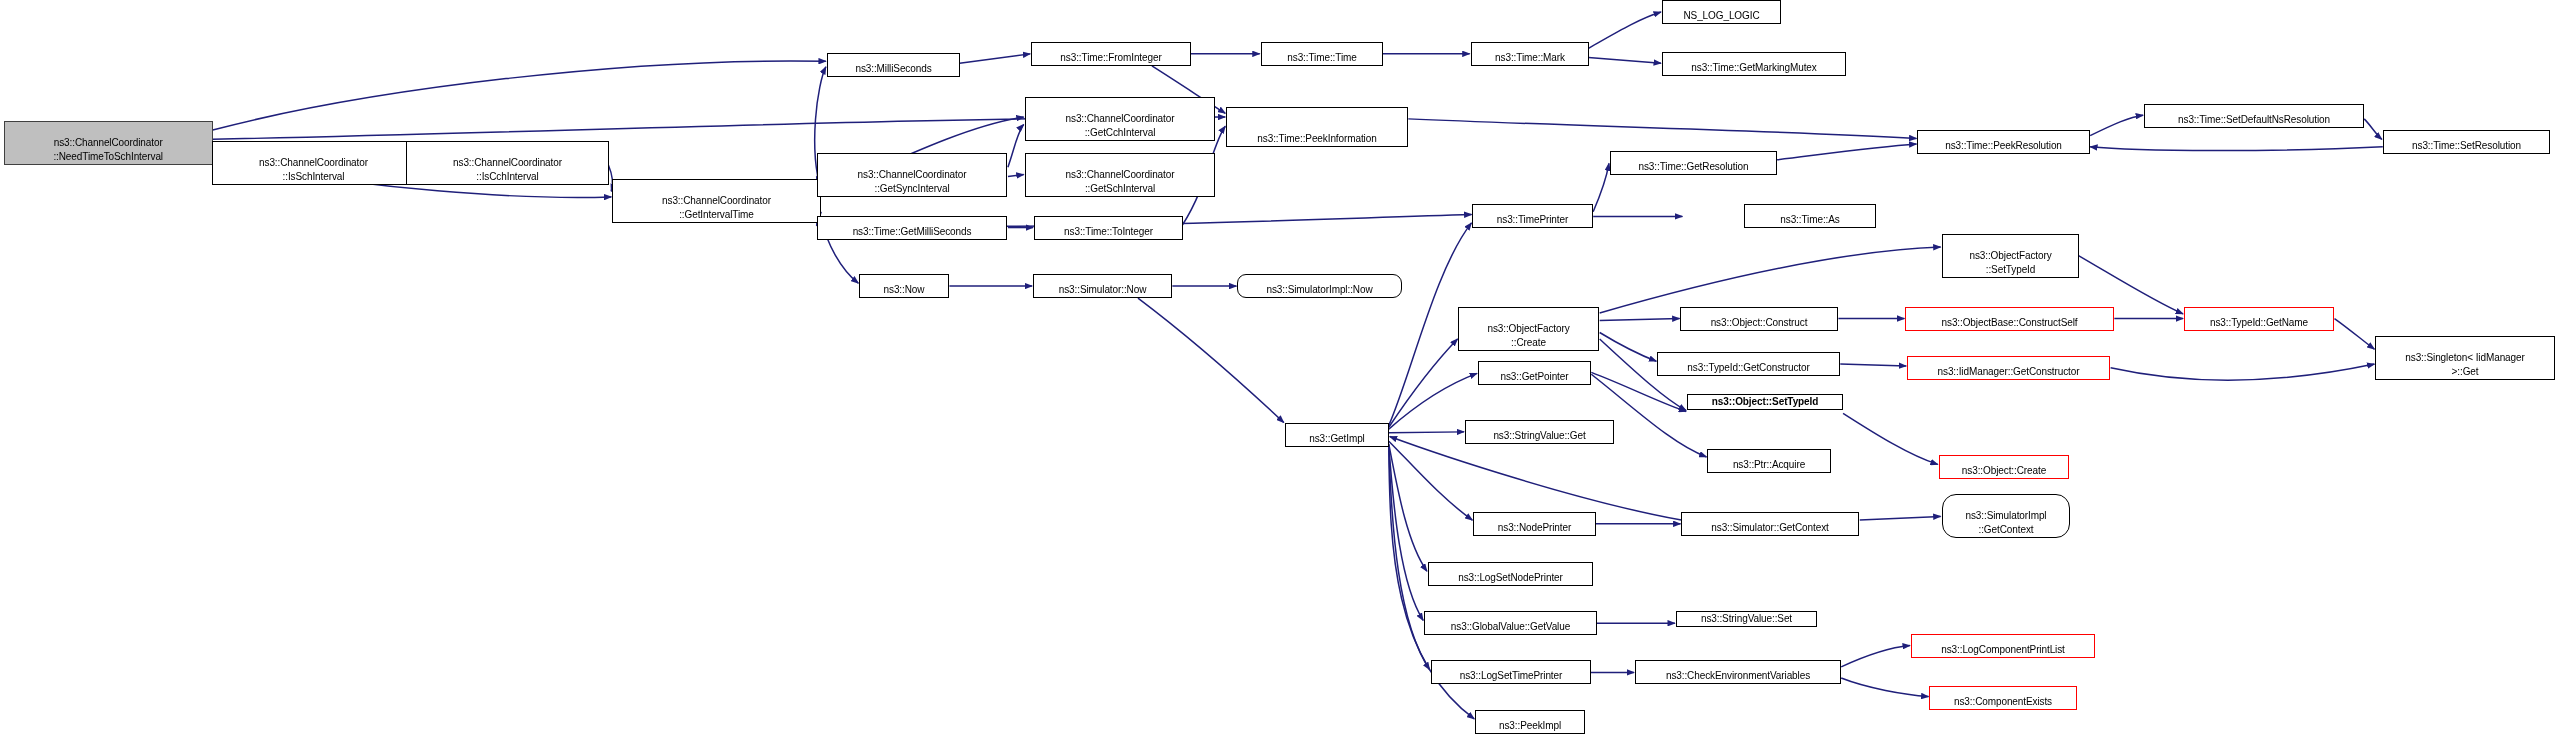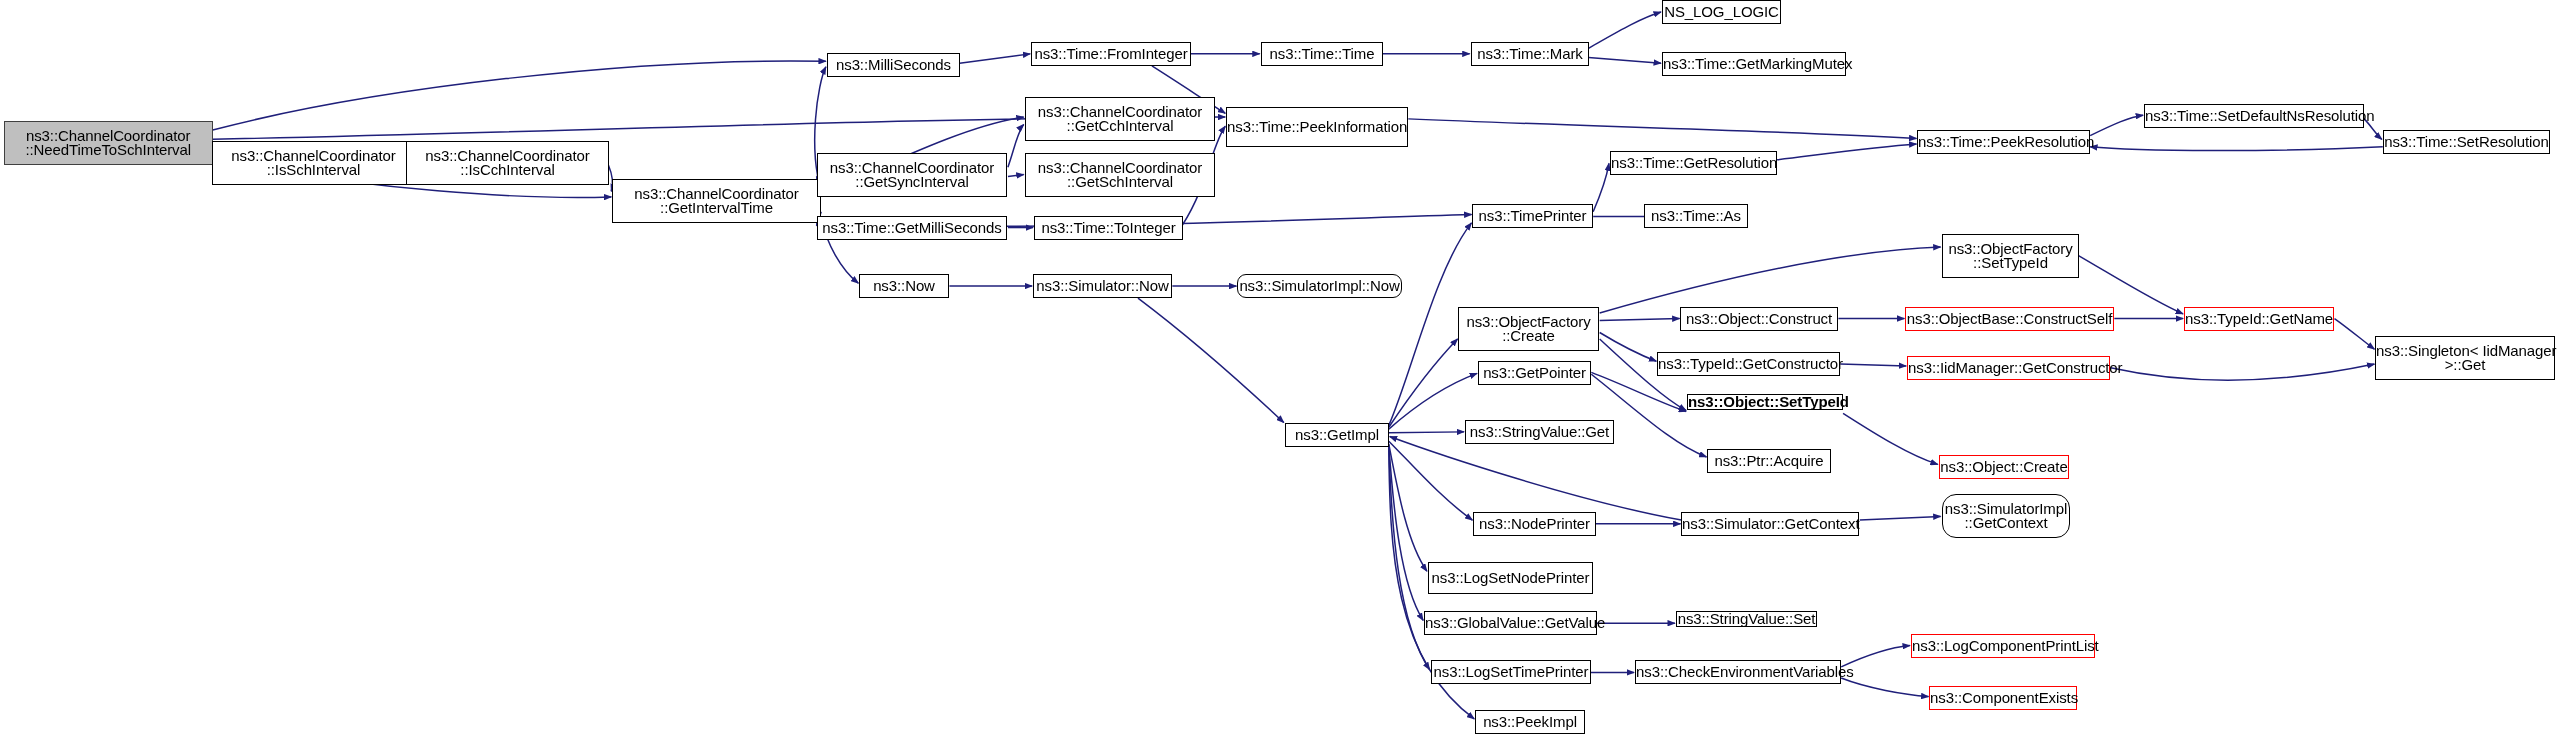--- a/index.html
+++ b/index.html
@@ -21,27 +21,27 @@
     left: 0;
     top: 0;
     width: 2576px;
     height: 743px;
     pointer-events: none;
   }
   .node {
     position: absolute;
     box-sizing: border-box;
     display: flex;
-    align-items: center;
+    align-items: flex-end;
     justify-content: center;
     text-align: center;
     background: #ffffff;
     border: 0.9px solid #000000;
     color: #000000;
-    font-size: 15px;
+    font-size: 10px;
     line-height: 14px;
     letter-spacing: -0.1px;
     white-space: pre;
     z-index: 2;
   }
   .node.root {
     background: #bfbfbf;
     border: 0.9px solid #404040;
   }
   .node.red {
@@ -152,35 +152,35 @@
       <div class="node" style="left: 1662px; top: 0px; width: 119px; height: 24px;"><span class="lbl">NS_LOG_LOGIC</span></div>
       <div class="node" style="left: 1662px; top: 52px; width: 184px; height: 24px;"><span class="lbl">ns3::Time::GetMarkingMutex</span></div>
       <div class="node" style="left: 1226px; top: 107px; width: 182px; height: 40px;"><span class="lbl">ns3::Time::PeekInformation</span></div>
       <div class="node" style="left: 1610px; top: 151px; width: 167px; height: 24px;"><span class="lbl">ns3::Time::GetResolution</span></div>
       <div class="node" style="left: 1917px; top: 130px; width: 173px; height: 24px;"><span class="lbl">ns3::Time::PeekResolution</span></div>
       <div class="node" style="left: 2144px; top: 104px; width: 220px; height: 24px;"><span class="lbl">ns3::Time::SetDefaultNsResolution</span></div>
       <div class="node" style="left: 2383px; top: 130px; width: 167px; height: 24px;"><span class="lbl">ns3::Time::SetResolution</span></div>
       <div class="node" style="left: 1033px; top: 274px; width: 139px; height: 24px;"><span class="lbl">ns3::Simulator::Now</span></div>
       <div class="node" style="left: 1237px; top: 274px; width: 165px; height: 24px; border-radius: 9px;"><span class="lbl">ns3::SimulatorImpl::Now</span></div>
       <div class="node" style="left: 1472px; top: 204px; width: 121px; height: 24px;"><span class="lbl">ns3::TimePrinter</span></div>
-      <div class="node" style="left: 1644px; top: 204px; width: 104px; height: 24px;"><span class="lbl">ns3::Time::As</span></div>
+      <div class="node" style="left: 1744px; top: 204px; width: 132px; height: 24px;"><span class="lbl">ns3::Time::As</span></div>
       <div class="node" style="left: 1458px; top: 307px; width: 141px; height: 44px;"><span class="lbl">ns3::ObjectFactory
 ::Create</span></div>
       <div class="node" style="left: 1680px; top: 307px; width: 158px; height: 24px;"><span class="lbl">ns3::Object::Construct</span></div>
       <div class="node" style="left: 1657px; top: 352px; width: 183px; height: 24px;"><span class="lbl">ns3::TypeId::GetConstructor</span></div>
       <div class="node" style="left: 1687px; top: 394px; width: 156px; height: 16px; font-weight: bold;"><span class="lbl">ns3::Object::SetTypeId</span></div>
       <div class="node" style="left: 1707px; top: 449px; width: 124px; height: 24px;"><span class="lbl">ns3::Ptr::Acquire</span></div>
       <div class="node" style="left: 1285px; top: 423px; width: 104px; height: 24px;"><span class="lbl">ns3::GetImpl</span></div>
       <div class="node" style="left: 1478px; top: 361px; width: 113px; height: 24px;"><span class="lbl">ns3::GetPointer</span></div>
       <div class="node" style="left: 1465px; top: 420px; width: 149px; height: 24px;"><span class="lbl">ns3::StringValue::Get</span></div>
       <div class="node" style="left: 1473px; top: 512px; width: 123px; height: 24px;"><span class="lbl">ns3::NodePrinter</span></div>
       <div class="node" style="left: 1681px; top: 512px; width: 178px; height: 24px;"><span class="lbl">ns3::Simulator::GetContext</span></div>
       <div class="node" style="left: 1942px; top: 494px; width: 128px; height: 44px; border-radius: 14px;"><span class="lbl">ns3::SimulatorImpl
 ::GetContext</span></div>
-      <div class="node" style="left: 1428px; top: 562px; width: 165px; height: 32px;"><span class="lbl">ns3::LogSetNodePrinter</span></div>
+      <div class="node" style="left: 1428px; top: 562px; width: 165px; height: 24px;"><span class="lbl">ns3::LogSetNodePrinter</span></div>
       <div class="node" style="left: 1424px; top: 611px; width: 173px; height: 24px;"><span class="lbl">ns3::GlobalValue::GetValue</span></div>
       <div class="node" style="left: 1676px; top: 611px; width: 141px; height: 16px;"><span class="lbl">ns3::StringValue::Set</span></div>
       <div class="node" style="left: 1431px; top: 660px; width: 160px; height: 24px;"><span class="lbl">ns3::LogSetTimePrinter</span></div>
       <div class="node" style="left: 1635px; top: 660px; width: 206px; height: 24px;"><span class="lbl">ns3::CheckEnvironmentVariables</span></div>
       <div class="node red" style="left: 1911px; top: 634px; width: 184px; height: 24px;"><span class="lbl">ns3::LogComponentPrintList</span></div>
       <div class="node red" style="left: 1929px; top: 686px; width: 148px; height: 24px;"><span class="lbl">ns3::ComponentExists</span></div>
       <div class="node" style="left: 1475px; top: 710px; width: 110px; height: 24px;"><span class="lbl">ns3::PeekImpl</span></div>
       <div class="node" style="left: 1942px; top: 234px; width: 137px; height: 44px;"><span class="lbl">ns3::ObjectFactory
 ::SetTypeId</span></div>
       <div class="node red" style="left: 1905px; top: 307px; width: 209px; height: 24px;"><span class="lbl">ns3::ObjectBase::ConstructSelf</span></div>

